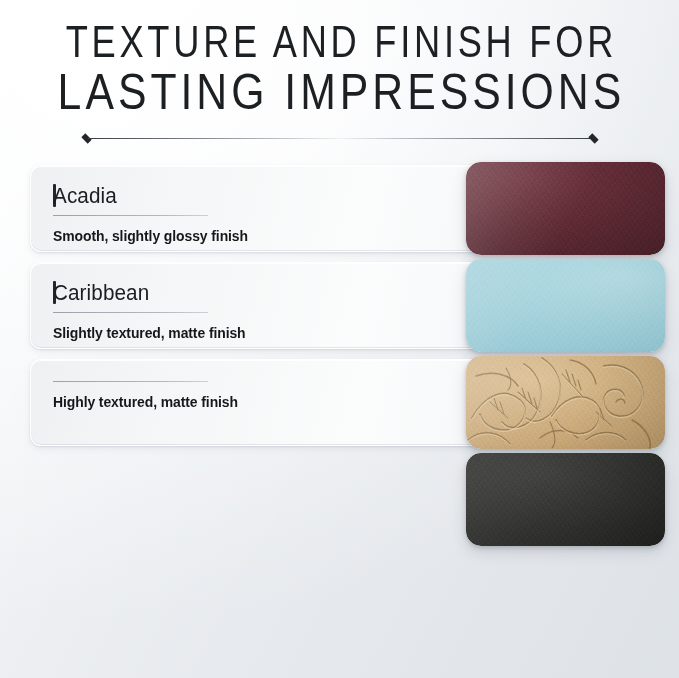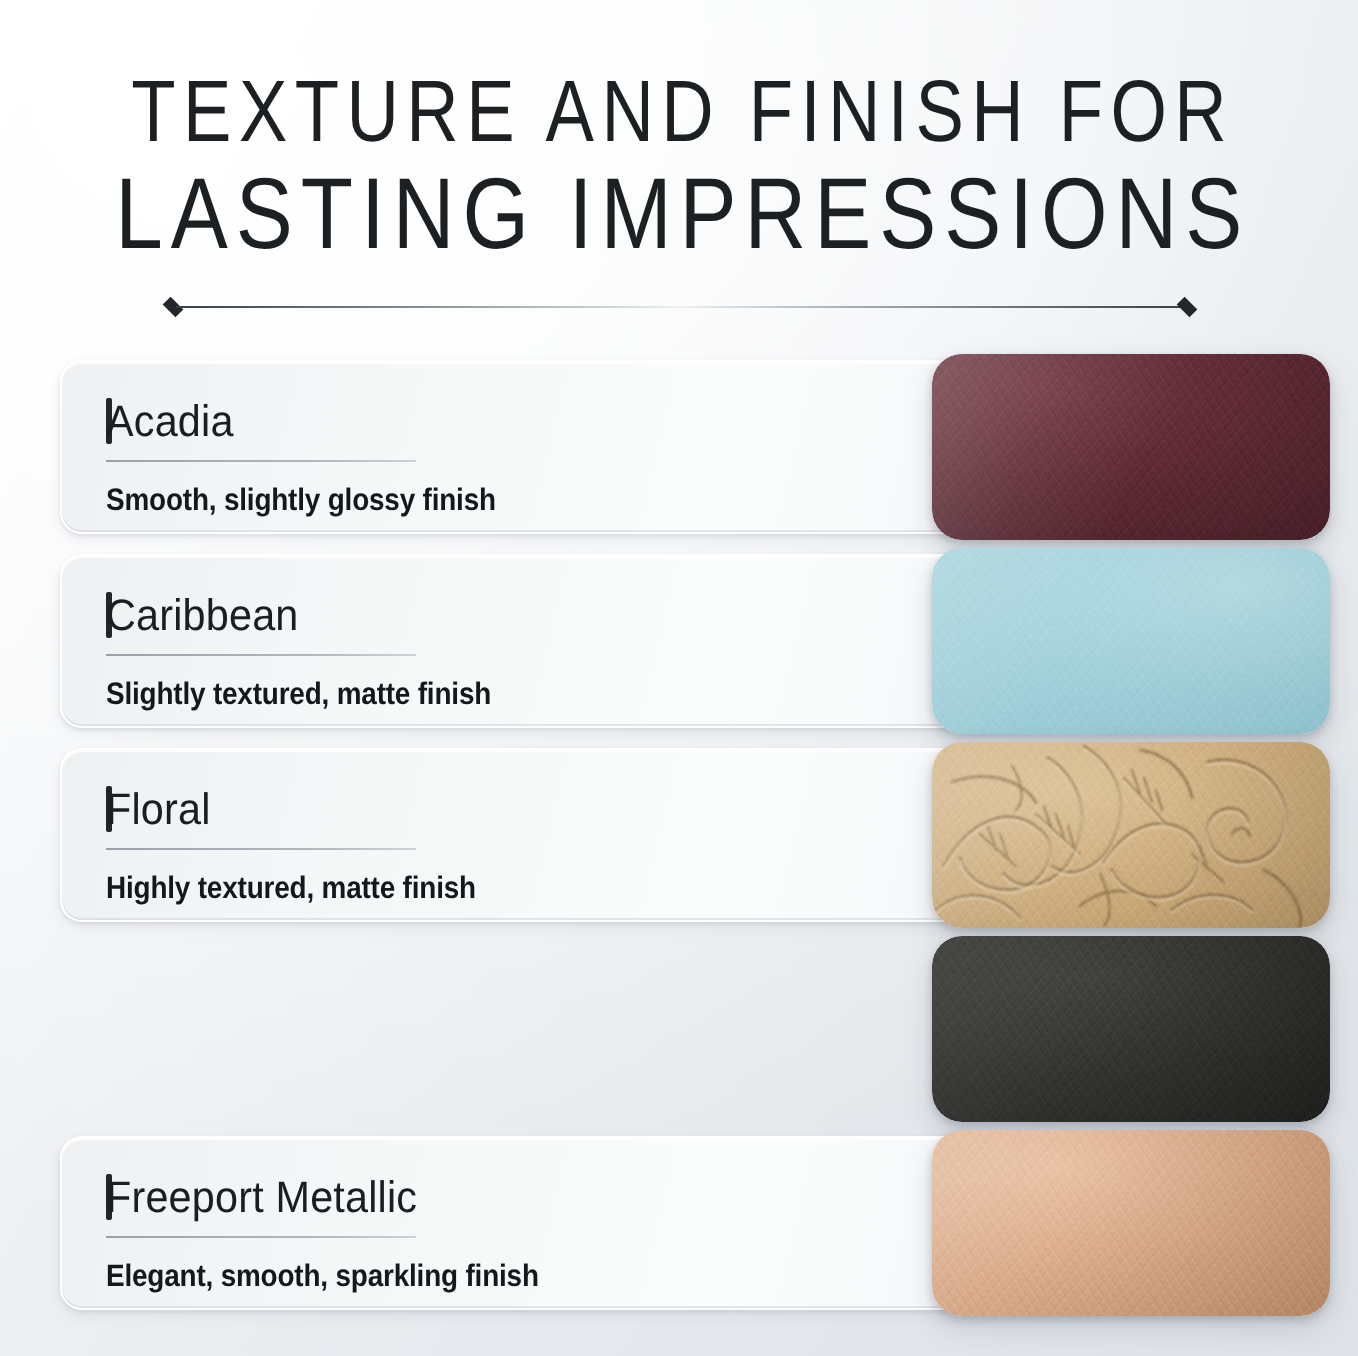--- a/index.html
+++ b/index.html
@@ -35,21 +35,21 @@
       rgba(255,255,255,0.30) 30%,
       rgba(226,231,236,0.00) 55%,
       rgba(205,212,219,0.35) 100%);
     pointer-events: none;
   }
 
   
   .header {
     position: relative;
     z-index: 2;
-    padding-top: 37px;
+    padding-top: 22px;
     text-align: center;
   }
   .title-line {
     color: #1d2023;
     font-weight: 300;
     line-height: 1.04;
     white-space: nowrap;
     font-family: "Liberation Sans", sans-serif;
     transform-origin: center;
   }
@@ -287,24 +287,20 @@
       <div class="swatch">
         <div class="swatch-fill" style="background: radial-gradient(150% 130% at 78% 20%, #B4DCE4 0%, #9BCDD8 48%, #86BFCC 100%);"></div>
         <div class="grain" style="opacity:0.55;"></div>
         <div class="sheen" style="background: linear-gradient(116deg, rgba(255,255,255,0.28) 0%, rgba(255,255,255,0.08) 38%, rgba(0,0,0,0.04) 100%);"></div>
       </div>
     </div>
 
     <div class="row">
       <div class="card">
         <div class="card-body">
-          <span class="name-wrap">
-            <span class="accent-bar"></span>
-            <span class="name">Floral</span>
-          </span>
           <div class="rule"></div>
           <span class="desc">Highly textured, matte finish</span>
         </div>
       </div>
       <div class="swatch">
         <div class="swatch-fill" style="background: radial-gradient(140% 130% at 35% 25%, #DCC095 0%, #C9A878 50%, #AE8E60 100%);"></div>
         <div class="floral-art">
           <svg viewBox="0 0 199 93" preserveAspectRatio="none" aria-hidden="true">
             <defs>
               <filter id="emb" x="-20%" y="-20%" width="140%" height="140%">
@@ -355,32 +351,15 @@
     </div>
 
     <div class="row">
       <div class="swatch">
         <div class="swatch-fill" style="background: radial-gradient(150% 130% at 40% 22%, #3C3C39 0%, #2B2B29 50%, #1F1F1D 100%);"></div>
         <div class="grain" style="opacity:1;"></div>
         <div class="sheen" style="background: linear-gradient(116deg, rgba(255,255,255,0.10) 0%, rgba(255,255,255,0.03) 40%, rgba(0,0,0,0.18) 100%);"></div>
       </div>
     </div>
 
-    <div class="row">
-      <div class="card">
-        <div class="card-body">
-          <span class="name-wrap">
-            <span class="accent-bar"></span>
-            <span class="name">Freeport Metallic</span>
-          </span>
-          <div class="rule"></div>
-          <span class="desc">Elegant, smooth, sparkling finish</span>
-        </div>
-      </div>
-      <div class="swatch">
-        <div class="swatch-fill" style="background: radial-gradient(150% 130% at 32% 20%, #E6BB9B 0%, #D5A17C 48%, #BE8A66 100%);"></div>
-        <div class="grain" style="opacity:0.80;"></div>
-        <div class="sheen" style="background: linear-gradient(116deg, rgba(255,255,255,0.26) 0%, rgba(255,255,255,0.09) 35%, rgba(0,0,0,0.10) 100%);"></div>
-      </div>
-    </div>
 
   </div>
 </div>
 
 </body></html>

